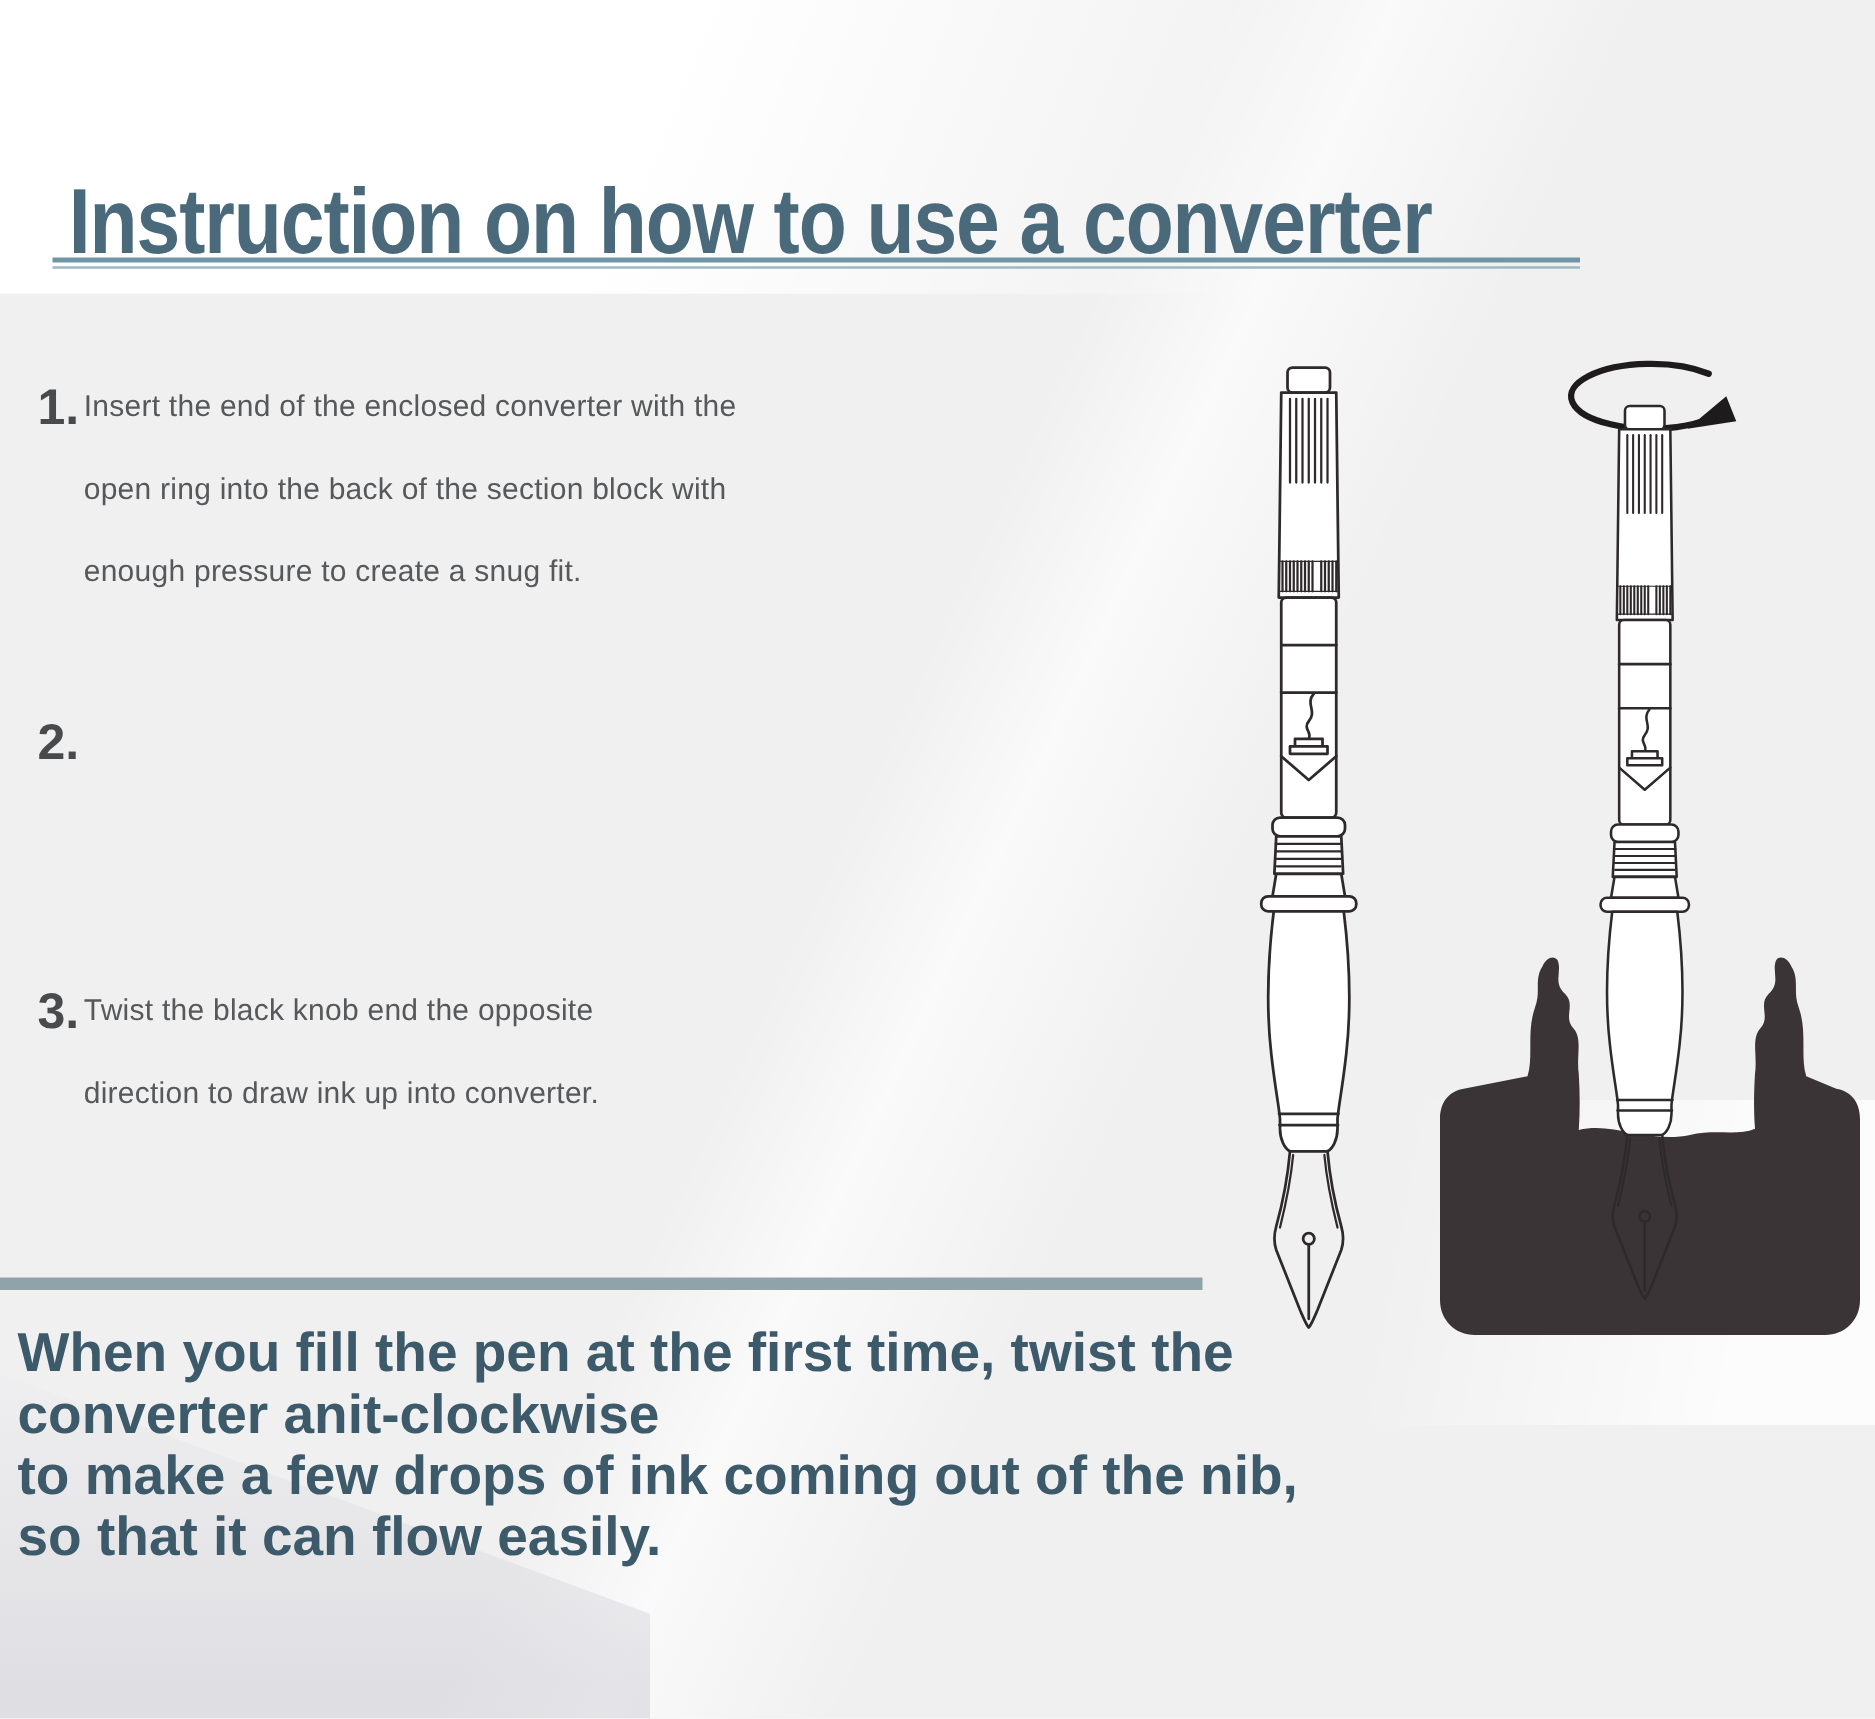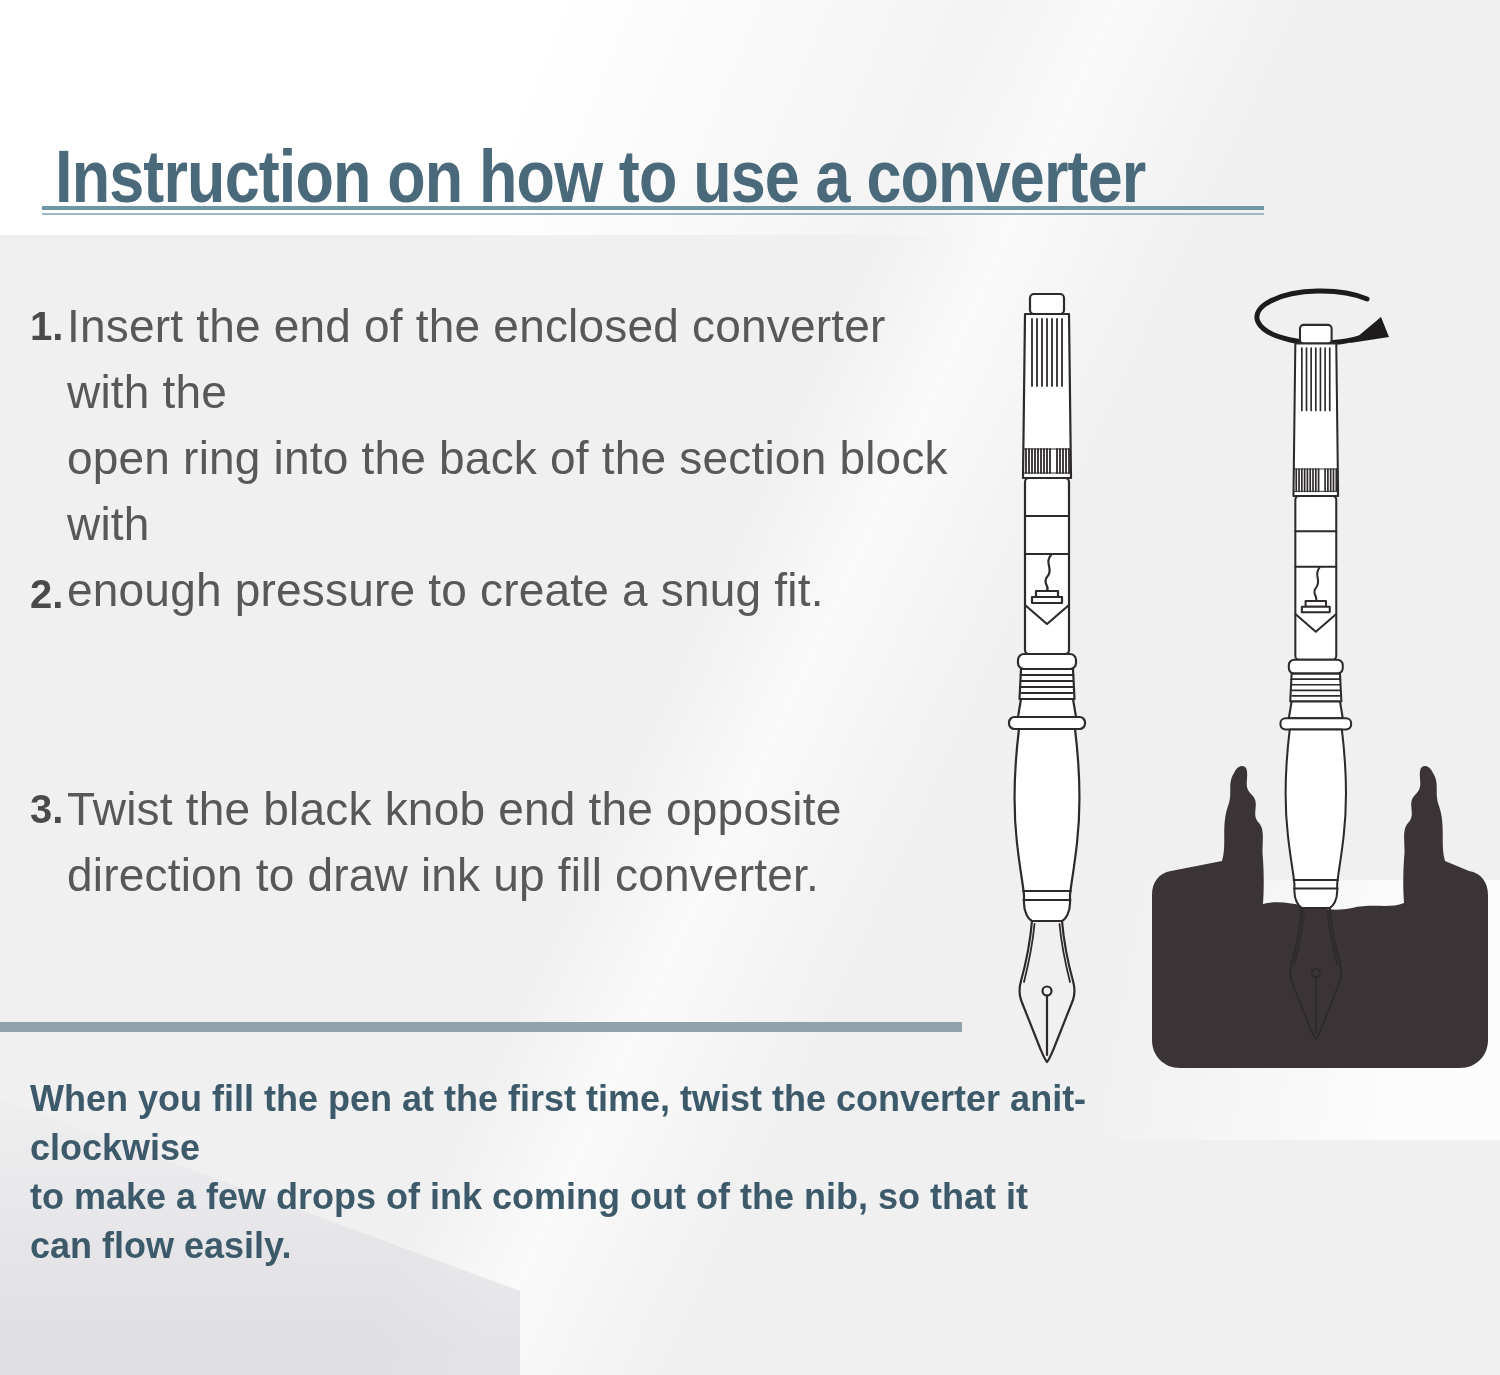--- a/index.html
+++ b/index.html
@@ -21,28 +21,28 @@
     background:linear-gradient(to bottom,rgba(214,214,219,0) 0%,rgba(210,210,216,0.55) 90%);
     clip-path:polygon(0 8%,100% 72%,100% 100%,0 100%);}
   .title{position:absolute;left:55px;top:134px;margin:0;
     font-size:74px;font-weight:bold;letter-spacing:-1px;color:var(--title);
     transform:scaleX(0.85);transform-origin:left top;white-space:nowrap;}
   .title-underline{position:absolute;left:42px;top:206px;width:1222px;height:3px;
     border-top:4px solid var(--underline);border-bottom:2px solid var(--underline-light);}
   .step{position:absolute;left:30px;display:flex;align-items:flex-start;width:950px;}
   .step .num{font-size:40px;font-weight:bold;color:var(--step-number);
     line-height:66px;width:37px;flex:0 0 37px;}
-  .step .txt{font-size:46px;color:var(--body-text);line-height:66px;
+  .step .txt{font-size:24px;color:var(--body-text);line-height:66px;
     white-space:pre-line;letter-spacing:0.2px;}
   .step1{top:293px;}
   .step2{top:561px;}
   .step3{top:776px;}
   .divider{position:absolute;left:0;top:1022px;width:962px;height:10px;background:var(--divider-bar);}
-  .note{position:absolute;left:14px;top:1058px;margin:16px;width:1060px;
-    font-size:36px;font-weight:bold;color:var(--note-text);line-height:49px;white-space:pre-line;}
+  .note{position:absolute;left:14px;top:1058px;margin:0;width:1060px;
+    font-size:44px;font-weight:bold;color:var(--note-text);line-height:49px;white-space:pre-line;}
   .art{position:absolute;left:960px;top:280px;width:540px;height:840px;}
   #pen{stroke:var(--outline);fill:#ffffff;stroke-width:2.2;stroke-linejoin:round;stroke-linecap:round;}
   #pen .thin{stroke-width:1.8;}
   #pen .hairline{stroke-width:1;}
   #pen .nofill{fill:none;}
   .ink{fill:var(--ink);stroke:none;}
   .arrow-arc{fill:none;stroke:#1d1b1b;stroke-width:5;stroke-linecap:round;}
   .arrow-head{fill:#1d1b1b;stroke:none;}
 </style>
 </head>
@@ -63,21 +63,21 @@
     <span class="txt">Insert the end of the enclosed converter with the
 open ring into the back of the section block with
 enough pressure to create a snug fit.</span>
   </div>
   <div class="step step2">
     <span class="num">2.</span>
   </div>
   <div class="step step3">
     <span class="num">3.</span>
     <span class="txt">Twist the black knob end the opposite
-direction to draw ink up fill converter.</span>
+direction to draw ink up into converter.</span>
   </div>
 
   <div class="divider"></div>
   <p class="note">When you fill the pen at the first time, twist the converter anit-clockwise
 to make a few drops of ink coming out of the nib, so that it can flow easily.</p>
 
   <svg class="art" viewBox="960 280 540 840">
     <defs>
       <g id="pen">
 

